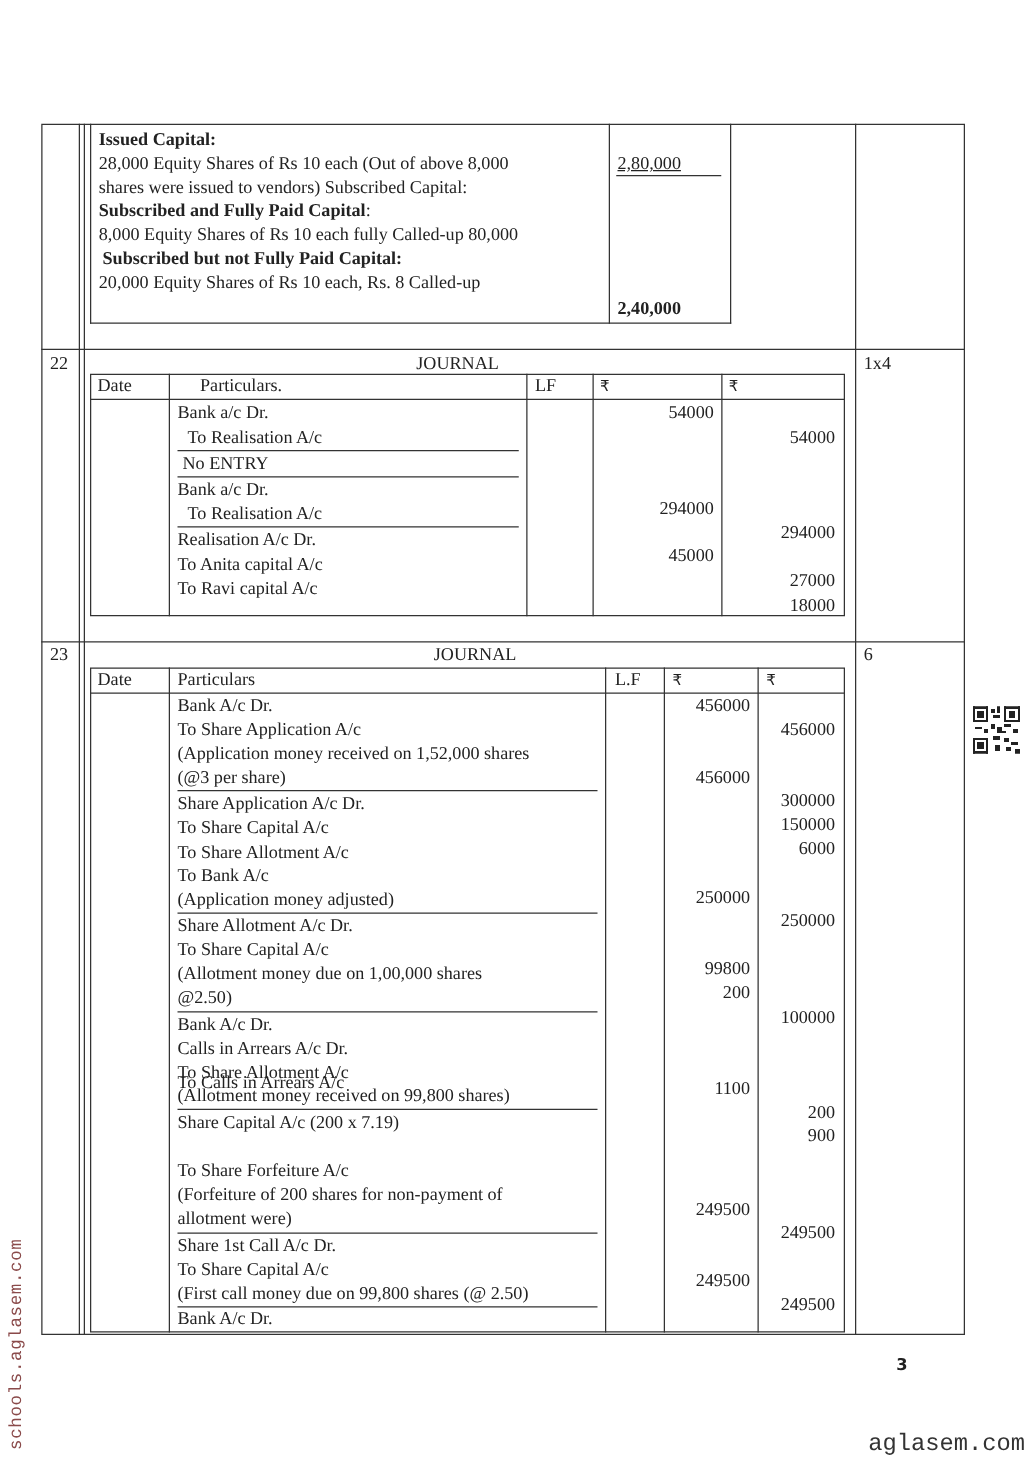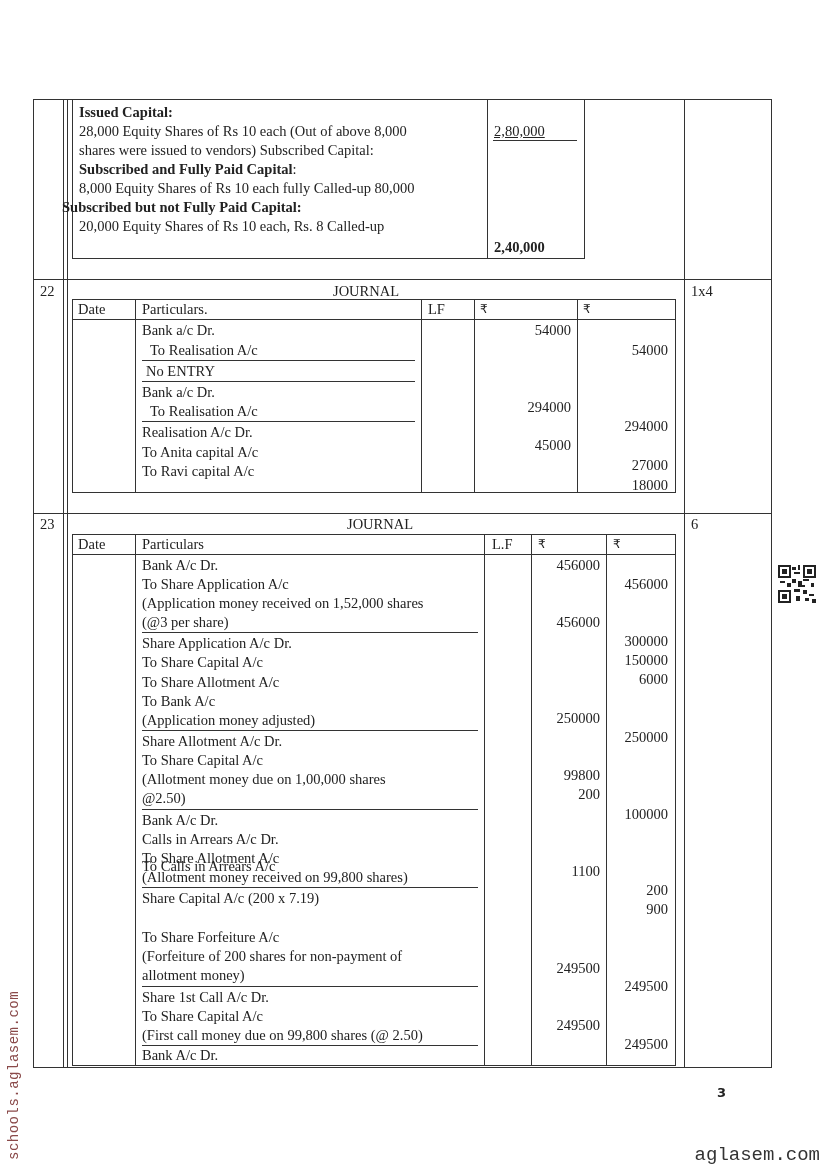--- a/index.html
+++ b/index.html
@@ -33,38 +33,38 @@
 
 <div class="box" style="left:72px; top:99px; width:513px; height:160px; border-top:none;"></div>
 <div class="vline" style="left:487px; top:99px; height:160px;"></div>
 <div class="hline" style="left:493px; top:140px; width:84px;"></div>
 
 <div class="t serif b" style="left:79px; top:103px;">Issued Capital:</div>
 <div class="t serif" style="left:79px; top:122px;">28,000 Equity Shares of Rs 10 each (Out of above 8,000</div>
 <div class="t serif" style="left:79px; top:141px;">shares were issued to vendors) Subscribed Capital:</div>
 <div class="t serif" style="left:79px; top:160px;"><span class="b">Subscribed and Fully Paid Capital</span><span>:</span></div>
 <div class="t serif" style="left:79px; top:179px;">8,000 Equity Shares of Rs 10 each fully Called-up 80,000</div>
-<div class="t serif b" style="left:62px; top:198px;text-align:right;">Subscribed but not Fully Paid Capital:</div>
+<div class="t serif b" style="left:82px; top:198px;text-align:right;">Subscribed but not Fully Paid Capital:</div>
 <div class="t serif" style="left:79px; top:217px;">20,000 Equity Shares of Rs 10 each, Rs. 8 Called-up</div>
 <div class="t serif" style="left:494px; top:122px; text-decoration:underline;">2,80,000</div>
 <div class="t serif" style="left:494px; top:238px;font-weight:bold;">2,40,000</div>
 
 <div class="t serif" style="left:40px; top:282px;">22</div>
 <div class="t serif" style="left:691px; top:282px;">1x4</div>
 <div class="t serif" style="left:333px; top:282px;">JOURNAL</div>
 
 <div class="box" style="left:72px; top:299px; width:604px; height:194px;"></div>
 <div class="hline" style="left:72px; top:319px; width:604px;"></div>
 <div class="vline" style="left:135px; top:299px; height:194px;"></div>
 <div class="vline" style="left:421px; top:299px; height:194px;"></div>
 <div class="vline" style="left:474px; top:299px; height:194px;"></div>
 <div class="vline" style="left:577px; top:299px; height:194px;"></div>
 
 <div class="t serif" style="left:78px; top:300px;">Date</div>
-<div class="t serif" style="left:142px; top:300px;">Particulars.</div>
+<div class="t serif" style="left:160px; top:300px;">Particulars.</div>
 <div class="t serif" style="left:428px; top:300px;">LF</div>
 <div class="t serif" style="left:480px; top:300px; font-family:'DejaVu Sans',sans-serif; font-size:12px;">₹</div>
 <div class="t serif" style="left:583px; top:300px; font-family:'DejaVu Sans',sans-serif; font-size:12px;">₹</div>
 
 <div class="t serif" style="left:142px; top:321px;">Bank a/c Dr.</div>
 <div class="t serif" style="left:150px; top:341px;">  To Realisation A/c</div>
 <div class="hline" style="left:142px; top:360px; width:273px;"></div>
 <div class="t serif" style="left:146px; top:362px;"> No ENTRY</div>
 <div class="hline" style="left:142px; top:381px; width:273px;"></div>
 <div class="t serif" style="left:142px; top:383px;">Bank a/c Dr.</div>
@@ -117,21 +117,21 @@
 <div class="hline" style="left:142px; top:809px; width:336px;"></div>
 <div class="t serif" style="left:142px; top:811px;">Bank A/c Dr.</div>
 <div class="t serif" style="left:142px; top:830px;">Calls in Arrears A/c Dr.</div>
 <div class="t serif" style="left:142px; top:849px;">To Share Allotment A/c</div>
 <div class="t serif" style="left:142px; top:868px;">(Allotment money received on 99,800 shares)</div>
 <div class="hline" style="left:142px; top:887px; width:336px;"></div>
 <div class="t serif" style="left:142px; top:889px;">Share Capital A/c (200 x 7.19)</div>
 <div class="t serif" style="left:142px; top:857px;">To Calls in Arrears A/c</div>
 <div class="t serif" style="left:142px; top:928px;">To Share Forfeiture A/c</div>
 <div class="t serif" style="left:142px; top:947px;">(Forfeiture of 200 shares for non-payment of</div>
-<div class="t serif" style="left:142px; top:966px;">allotment money)</div>
+<div class="t serif" style="left:142px; top:966px;">allotment were)</div>
 <div class="hline" style="left:142px; top:986px; width:336px;"></div>
 <div class="t serif" style="left:142px; top:988px;">Share 1st Call A/c  Dr.</div>
 <div class="t serif" style="left:142px; top:1007px;">To Share Capital A/c</div>
 <div class="t serif" style="left:142px; top:1026px;">(First call money due on 99,800 shares (@ 2.50)</div>
 <div class="hline" style="left:142px; top:1045px; width:336px;"></div>
 <div class="t serif" style="left:142px; top:1046px;">Bank A/c  Dr.</div>
 
 <div class="t serif r" style="right:228px; top:556px;">456000</div>
 <div class="t serif r" style="right:228px; top:613px;">456000</div>
 <div class="t serif r" style="right:228px; top:709px;">250000</div>

